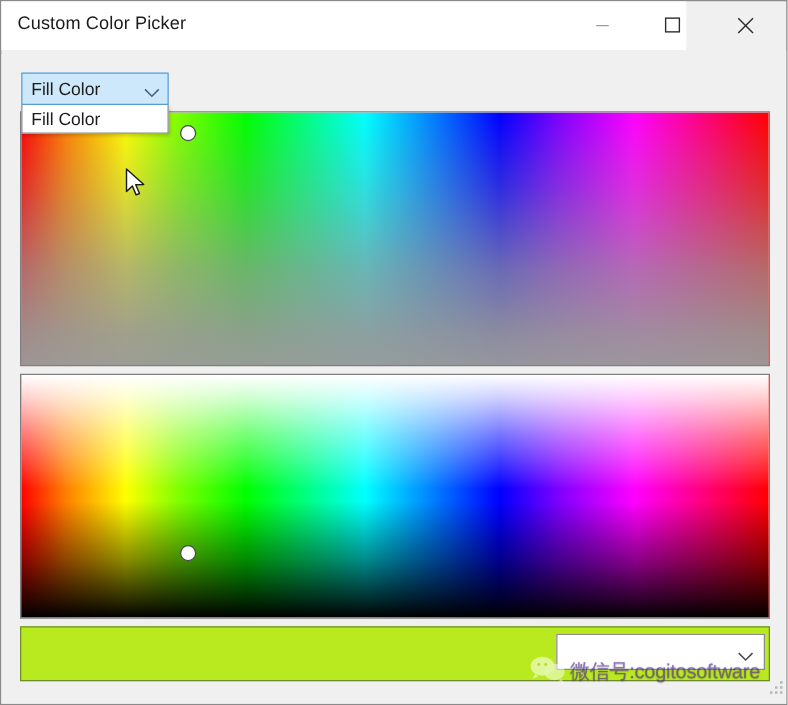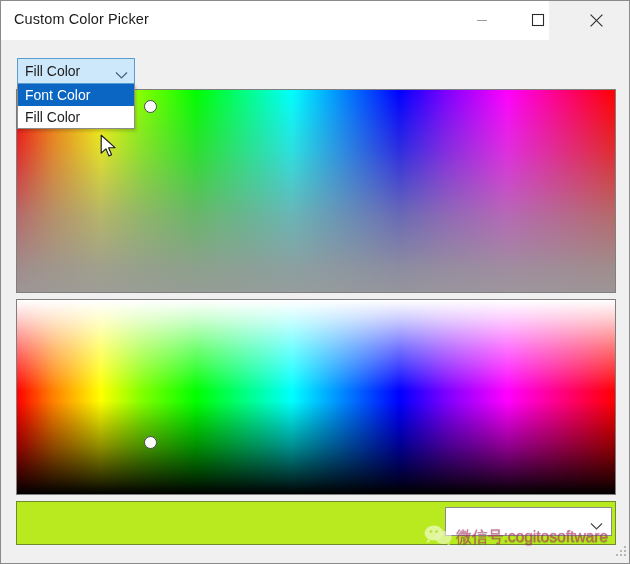--- a/index.html
+++ b/index.html
@@ -236,21 +236,21 @@
     height: 28px;
     display: flex;
     align-items: center;
     z-index: 30;
     pointer-events: none;
     opacity: 0.62;
   }
   #watermark-logo { flex: 0 0 auto; margin-right: 3px; }
   #watermark-text {
     font-size: 16px;
-    color: #be185d;
+    color: #4c1d95;
     text-shadow: 0 0 1px rgba(90,90,90,0.9), 0 1px 1px rgba(70,70,70,0.5);
     white-space: nowrap;
     letter-spacing: -0.2px;
   }
 
   
   #resize-grip {
     position: absolute;
     right: 3px;
     bottom: 3px;
@@ -333,21 +333,20 @@
     <div id="mode-combo" style="background: rgb(205, 232, 250);">
       <div id="mode-combo-label">Fill Color</div>
       <span id="mode-combo-arrow">
         <svg width="13" height="9" viewBox="0 0 13 9">
           <polyline points="1,1.5 6.5,7 12,1.5" fill="none" stroke="#45607a" stroke-width="1.2"></polyline>
         </svg>
       </span>
     </div>
 
     <div id="mode-dropdown">
-      <div class="dd-item sel" style="background: rgb(10, 102, 194);">Font Color</div>
       <div class="dd-item">Fill Color</div>
     </div>
 
     <div id="cursor">
       <svg width="18" height="26" viewBox="0 0 18 26">
         <path d="M1.2,1.2 L1.2,19.2 L5.9,14.8 L8.9,21.9 L11.6,20.8 L8.6,13.8 L15.0,13.6 Z" fill="#ffffff" stroke="#1a1a1a" stroke-width="1.15" stroke-linejoin="round"></path>
       </svg>
     </div>
 
     <div id="resize-grip">

